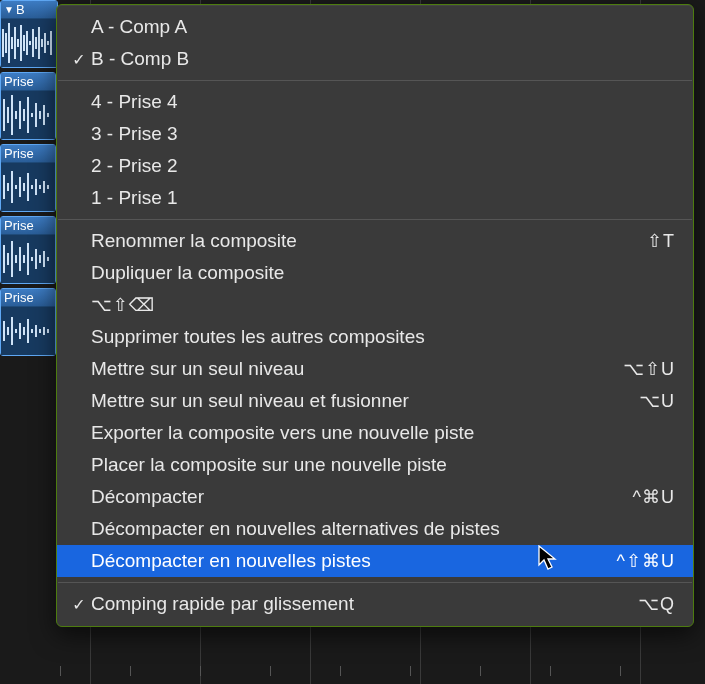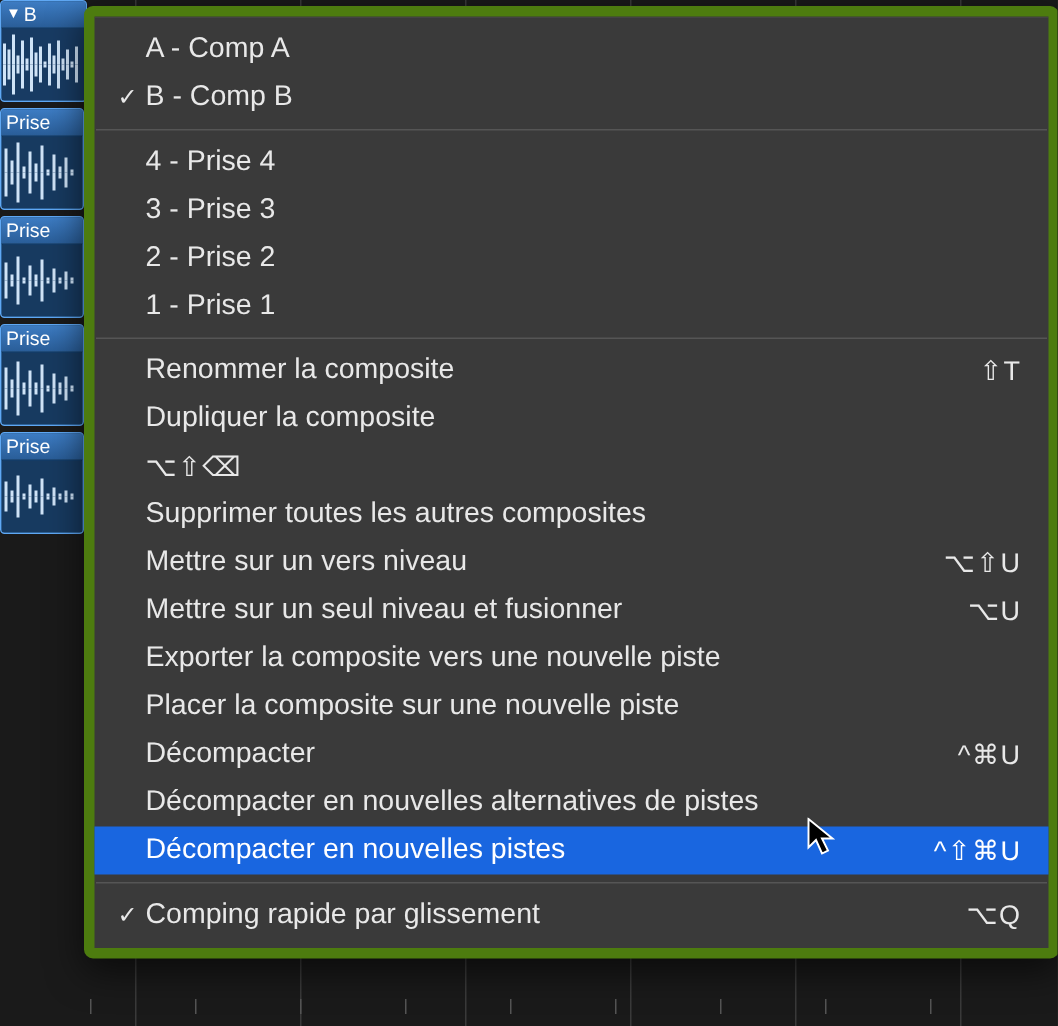--- a/index.html
+++ b/index.html
@@ -11,21 +11,21 @@
   
   .tracks{position:absolute;left:0;top:0;width:56px;}
   .region{position:relative;border:1px solid #5fa8f4;border-radius:3px;background:#0a2f55;margin-bottom:4px;box-shadow:inset 0 0 0 1px rgba(0,0,0,.3);}
   .region .hdr{background:linear-gradient(#3d7cc3,#2a5e99);color:#fff;font-size:13px;padding:1px 3px;border-bottom:1px solid #1f4b7a;white-space:nowrap;overflow:hidden;display:flex;align-items:center;gap:2px;}
   .region .hdr .tri{font-size:10px;}
   .region .wave{height:48px;position:relative;overflow:hidden;}
   .region.mini{width:54px;text-align:center;}
   .region.top{width:56px;margin-top:0;}
   .wave svg{position:absolute;inset:0;}
   
-  .menu{position:absolute;left:56px;top:4px;width:636px;background:#3a3a3a;border:7px solid #4d7c0f;border-radius:6px;box-shadow:0 8px 24px rgba(0,0,0,.6),inset 0 1px 0 rgba(255,255,255,.05);padding:6px 0 6px 0;color:#e8e8e8;}
+  .menu{position:absolute;left:56px;top:4px;width:636px;background:#3a3a3a;border:1px solid #4d7c0f;border-radius:6px;box-shadow:0 8px 24px rgba(0,0,0,.6),inset 0 1px 0 rgba(255,255,255,.05);padding:6px 0 6px 0;color:#e8e8e8;}
   .menu .row{display:flex;align-items:center;height:32px;font-size:19px;padding:0 18px 0 10px;}
   .menu .row .chk{width:24px;text-align:center;flex:0 0 24px;font-size:16px;}
   .menu .row .lbl{flex:1 1 auto;white-space:nowrap;overflow:hidden;}
   .menu .row .sc{flex:0 0 auto;font-size:18px;letter-spacing:1px;font-family:-apple-system,Arial,sans-serif;}
   .menu .row.hl{background:#1966e0;color:#fff;}
   .menu .sep{height:1px;margin:5px 1px;background:#555;}
   .cursor{position:absolute;pointer-events:none;}
   .cursor svg{display:block;}
 </style>
 </head>
@@ -165,21 +165,21 @@
         <span class="chk"></span>
         <span class="sc">⌥⇧⌫</span>
       </div>
       <div class="row">
         <span class="chk"></span>
         <span class="lbl">Supprimer toutes les autres composites</span>
         <span class="sc"></span>
       </div>
       <div class="row">
         <span class="chk"></span>
-        <span class="lbl">Mettre sur un vers niveau</span>
+        <span class="lbl">Mettre sur un seul niveau</span>
         <span class="sc">⌥⇧U</span>
       </div>
       <div class="row">
         <span class="chk"></span>
         <span class="lbl">Mettre sur un seul niveau et fusionner</span>
         <span class="sc">⌥U</span>
       </div>
       <div class="row">
         <span class="chk"></span>
         <span class="lbl">Exporter la composite vers une nouvelle piste</span>

